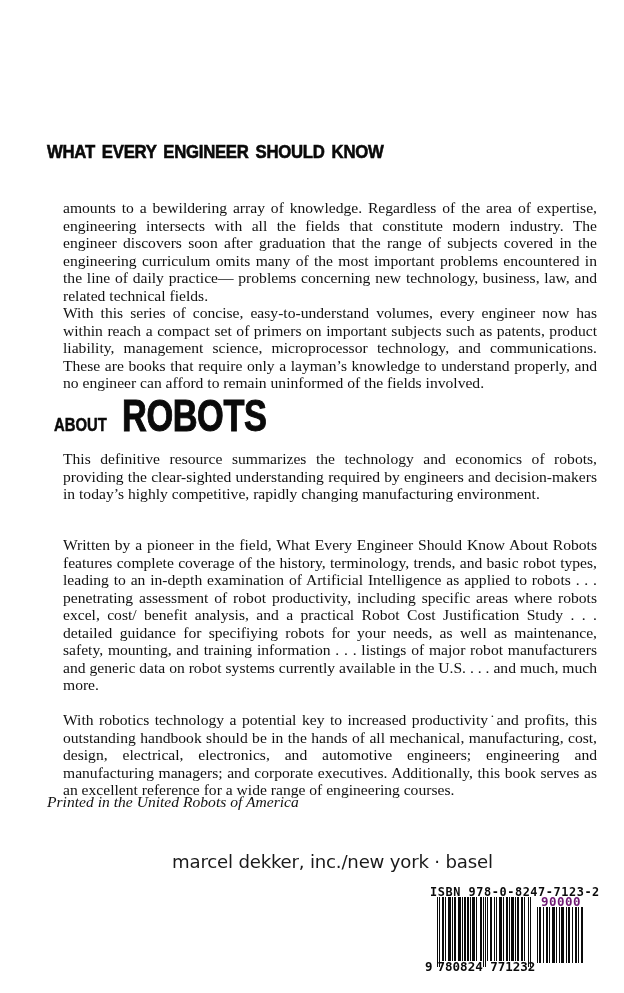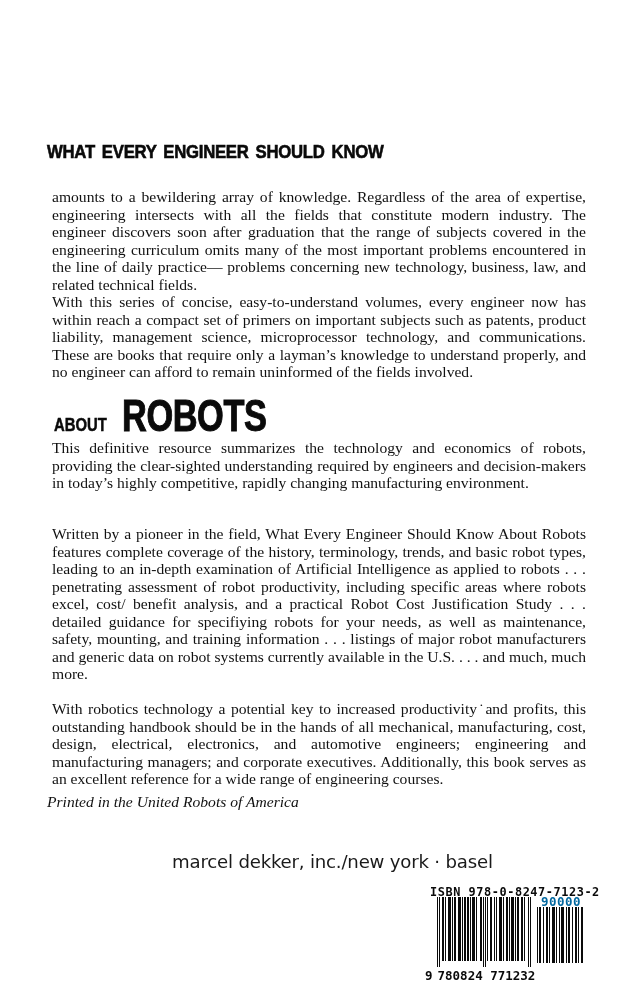--- a/index.html
+++ b/index.html
@@ -31,21 +31,21 @@
       -webkit-text-stroke: 0.6px #0a0a0a;
     }
     .para {
       position: absolute;
       left: 47px;
       width: 534px;
       font-size: 15.6px;
       line-height: 17.5px;
       text-align: justify;
       text-align-last: left;
-      margin: 5px;
+      margin: 16px;
       hyphens: manual;
     }
     .about-heading {
       position: absolute;
       left: 54px;
       top: 394px;
       white-space: nowrap;
       font-family: "Liberation Sans", sans-serif;
       font-weight: bold;
       color: #0a0a0a;
@@ -106,21 +106,21 @@
       color: #0a0a0a;
     }
     .addon-digits {
       position: absolute;
       left: 541px;
       top: 894px;
       font-family: "DejaVu Sans Mono", monospace;
       font-size: 12.5px;
       font-weight: bold;
       letter-spacing: 0.5px;
-      color: #0369a1;
+      color: #701a75;
     }
     .barcode-main {
       position: absolute;
       left: 437px;
       top: 897px;
       width: 94px;
       height: 70px;
     }
     .barcode-addon {
       position: absolute;
@@ -132,21 +132,20 @@
     .ean-digits {
       position: absolute;
       left: 425px;
       top: 959px;
       font-family: "DejaVu Sans Mono", monospace;
       font-size: 12.5px;
       font-weight: bold;
       white-space: nowrap;
       color: #0a0a0a;
       background: transparent;
-      margin-top: 9px;
     }
     .ean-digits .first { margin-right: 5px; }
   </style>
 </head>
 <body>
 
 <div>
 
   <div class="heading-series">WHAT EVERY ENGINEER SHOULD KNOW</div>
 

